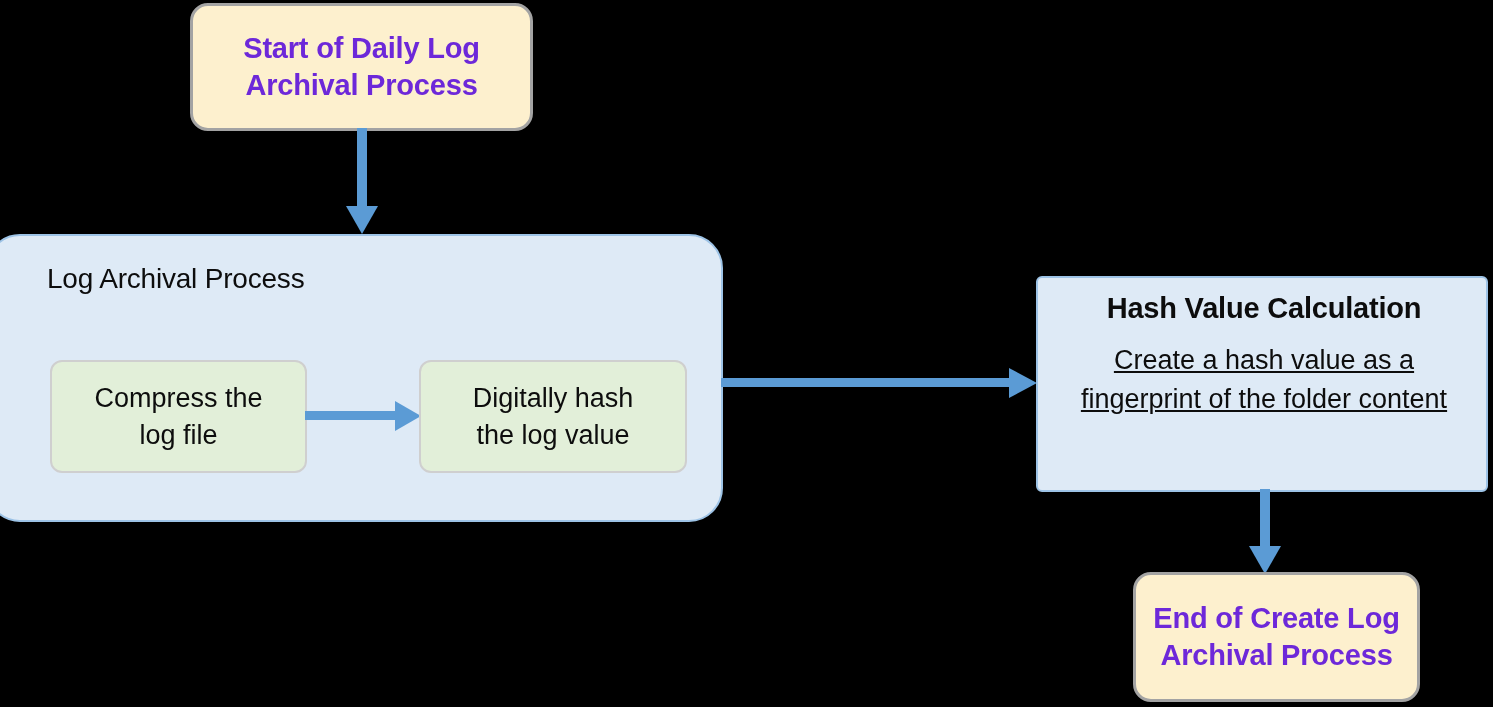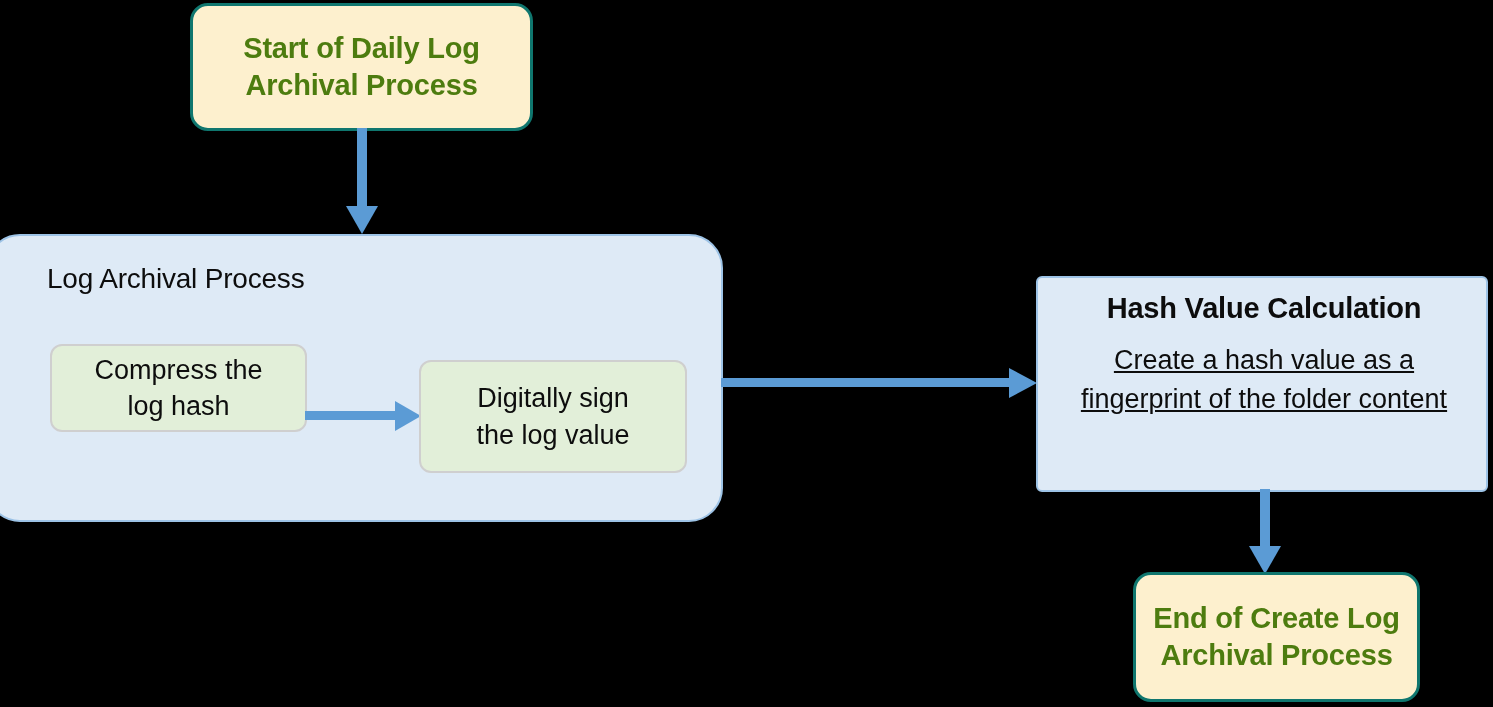--- a/index.html
+++ b/index.html
@@ -17,29 +17,29 @@
     background: #000000;
     overflow: hidden;
   }
   .node {
     position: absolute;
     box-sizing: border-box;
   }
   
   .terminator {
     background: #FDF0CE;
-    border: 3px solid #0f766e;
+    border: 3px solid #a3a3a3;
     border-radius: 18px;
     display: flex;
     align-items: center;
     justify-content: center;
     text-align: center;
     font-weight: bold;
     font-size: 29px;
-    color: #4d7c0f;
+    color: #6d28d9;
     line-height: 1.28;
     letter-spacing: -0.2px;
   }
   
   .group-box {
     background: #DEEAF6;
     border: 2px solid #9DC3E6;
     border-radius: 34px;
   }
   .group-title {
@@ -108,37 +108,37 @@
     <svg width="44" height="110" viewBox="0 0 44 110">
       <rect x="17" y="0" width="10" height="80" fill="#5B9BD5"></rect>
       <polygon points="6,78 38,78 22,106" fill="#5B9BD5"></polygon>
     </svg>
   </div>
 
   <div class="node group-box" style="left:-14px; top:234px; width:737px; height:288px;"></div>
 
   <div class="group-title" style="left:47px; top:263px;">Log Archival Process</div>
 
-  <div class="node step" style="left:50px; top:344px; width:257px; height:88px;">
+  <div class="node step" style="left:50px; top:360px; width:257px; height:113px;">
     <div>
       <span>Compress the</span><br>
-      <span>log hash</span>
+      <span>log file</span>
     </div>
   </div>
 
   <div class="conn" style="left:305px; top:398px; width:118px; height:36px;">
     <svg width="118" height="36" viewBox="0 0 118 36">
       <rect x="0" y="13" width="92" height="9" fill="#5B9BD5"></rect>
       <polygon points="90,3 90,33 116,18" fill="#5B9BD5"></polygon>
     </svg>
   </div>
 
   <div class="node step" style="left:419px; top:360px; width:268px; height:113px;">
     <div>
-      <span>Digitally sign</span><br>
+      <span>Digitally hash</span><br>
       <span>the log value</span>
     </div>
   </div>
 
   <div class="conn" style="left:721px; top:364px; width:318px; height:38px;">
     <svg width="318" height="38" viewBox="0 0 318 38">
       <rect x="0" y="14" width="291" height="9" fill="#5B9BD5"></rect>
       <polygon points="288,4 288,34 316,19" fill="#5B9BD5"></polygon>
     </svg>
   </div>

